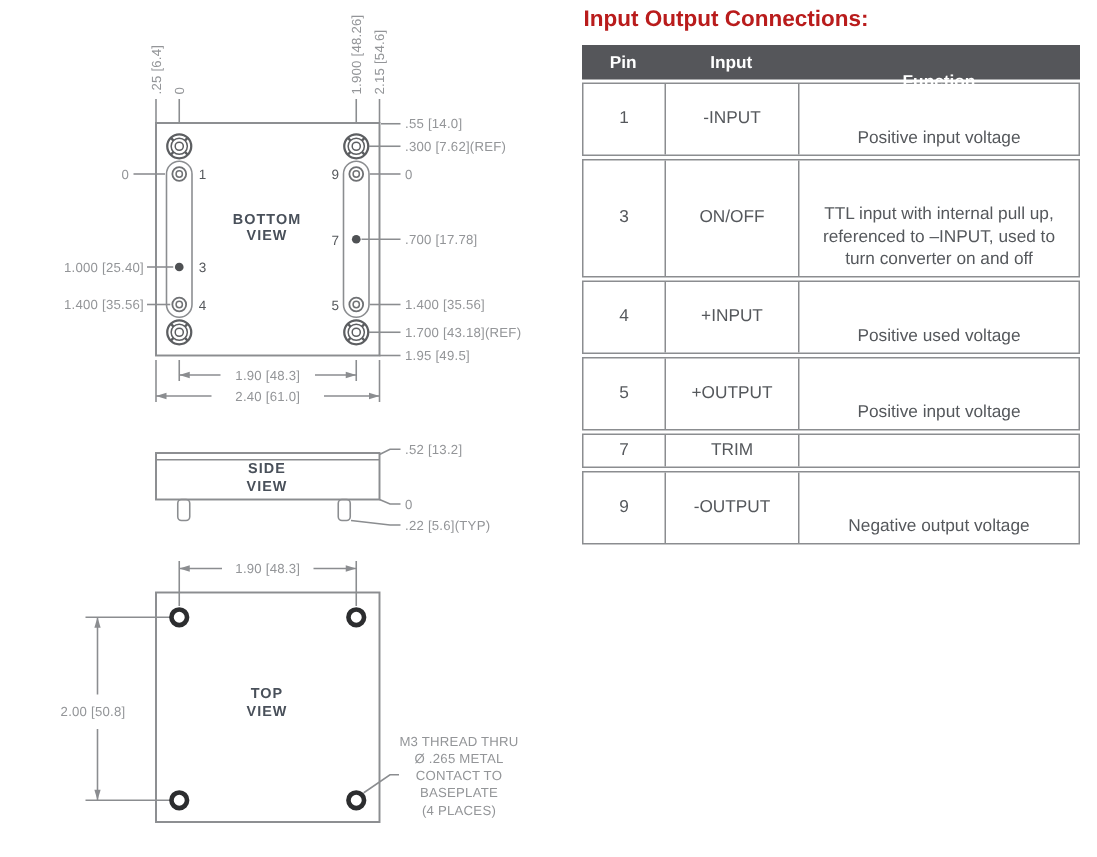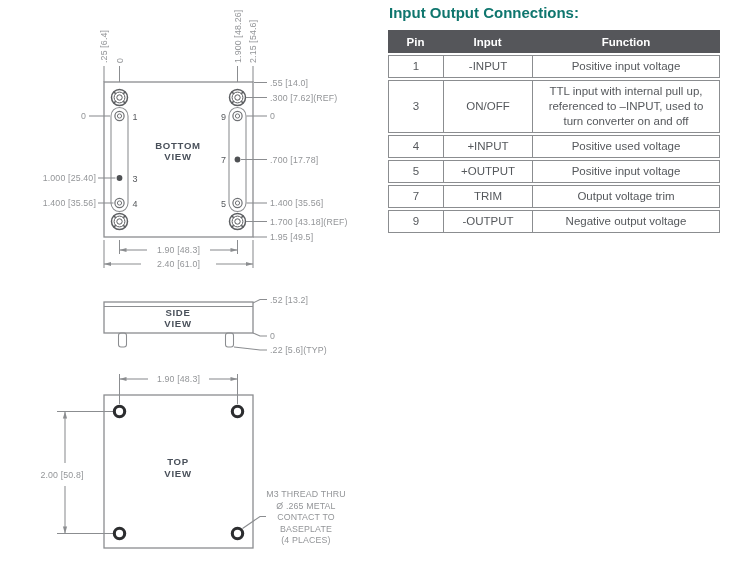--- a/index.html
+++ b/index.html
@@ -9,32 +9,32 @@
   #drawing{position:absolute;left:0;top:0;}
   svg text{font-family:"Liberation Sans",sans-serif;}
   .dim{font-size:8.8px;fill:#939598;letter-spacing:.15px;}
   .pn{font-size:9px;fill:#55585c;}
   .vlbl{font-size:9.6px;font-weight:bold;fill:#49505a;letter-spacing:.7px;}
   .ln{stroke:#8b8d90;stroke-width:1.05;fill:none;}
   .body-ln{stroke:#8b8d90;stroke-width:1.3;fill:#fff;}
   .arr{fill:#8b8d90;stroke:none;}
   
   .panel{position:absolute;left:388px;top:4px;width:332px;}
-  .panel h2{font-size:15px;font-weight:bold;color:#0f766e;margin:0 0 9px 1px;}
+  .panel h2{font-size:15px;font-weight:bold;color:#b91c1c;margin:0 0 9px 1px;}
   .tbl{width:332px;font-size:11.5px;color:#55585c;}
   .thead{display:flex;background:#55565a;color:#fff;font-weight:bold;height:23px;
          align-items:center;text-align:left;}
   .th{display:flex;align-items:center;justify-content:center;}
   .trow{display:flex;border:1px solid #8b8d90;margin-top:2px;min-height:20px;
         align-items:stretch;background:#fff;}
   .td{display:flex;align-items:center;justify-content:center;text-align:center;
       padding:3px 6px;box-sizing:border-box;line-height:1.3;}
   .c-pin{width:55px;}
   .c-name{width:89px;}
-  .c-func{flex:1;}
+  .c-func{flex:1;margin-top:26px;}
   .td.c-pin,.td.c-name{border-right:1px solid #8b8d90;}
 </style>
 </head>
 <body>
 
 <div id="screen">
 
   <svg id="drawing" width="390" height="571" viewBox="0 0 390 571">
     <defs>
       <g id="pin-socket">
@@ -203,21 +203,20 @@
         <div class="td c-func">Positive used voltage</div>
       </div>
       <div class="trow">
         <div class="td c-pin">5</div>
         <div class="td c-name">+OUTPUT</div>
         <div class="td c-func">Positive input voltage</div>
       </div>
       <div class="trow">
         <div class="td c-pin">7</div>
         <div class="td c-name">TRIM</div>
-        <div class="td c-func">Output voltage trim</div>
       </div>
       <div class="trow">
         <div class="td c-pin">9</div>
         <div class="td c-name">-OUTPUT</div>
         <div class="td c-func">Negative output voltage</div>
       </div>
     </div>
   </div>
 
 </div>

